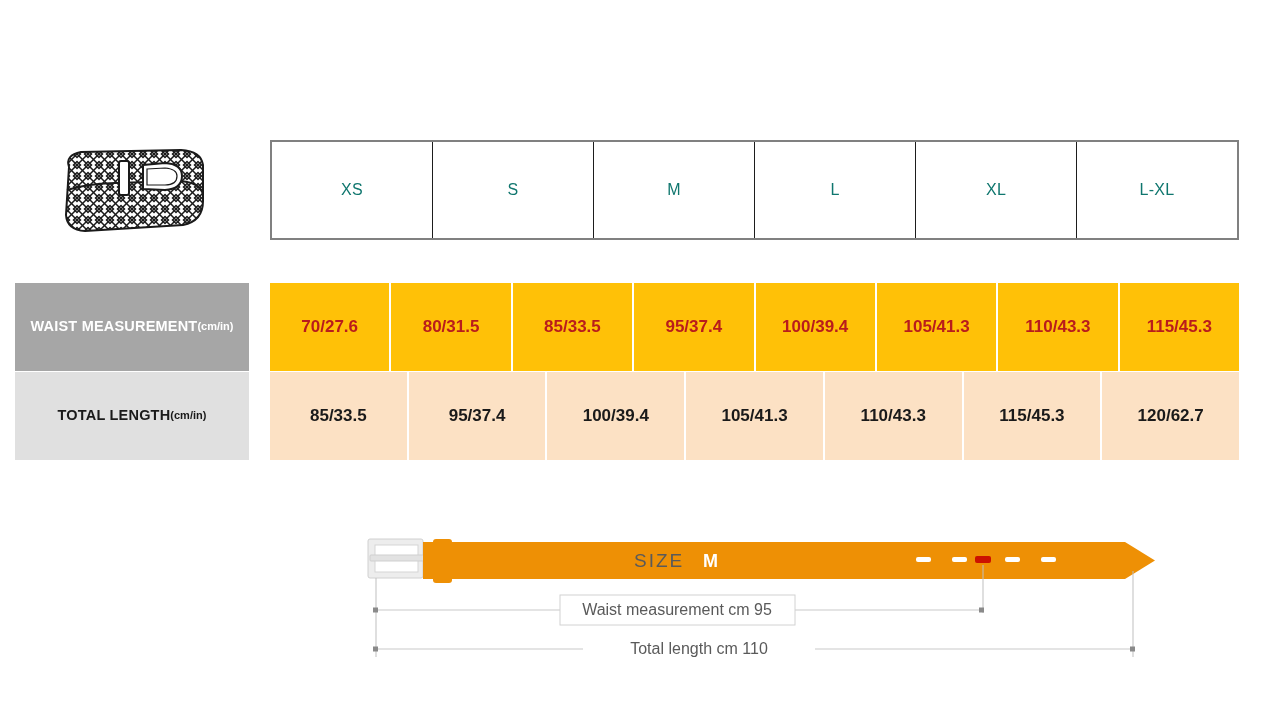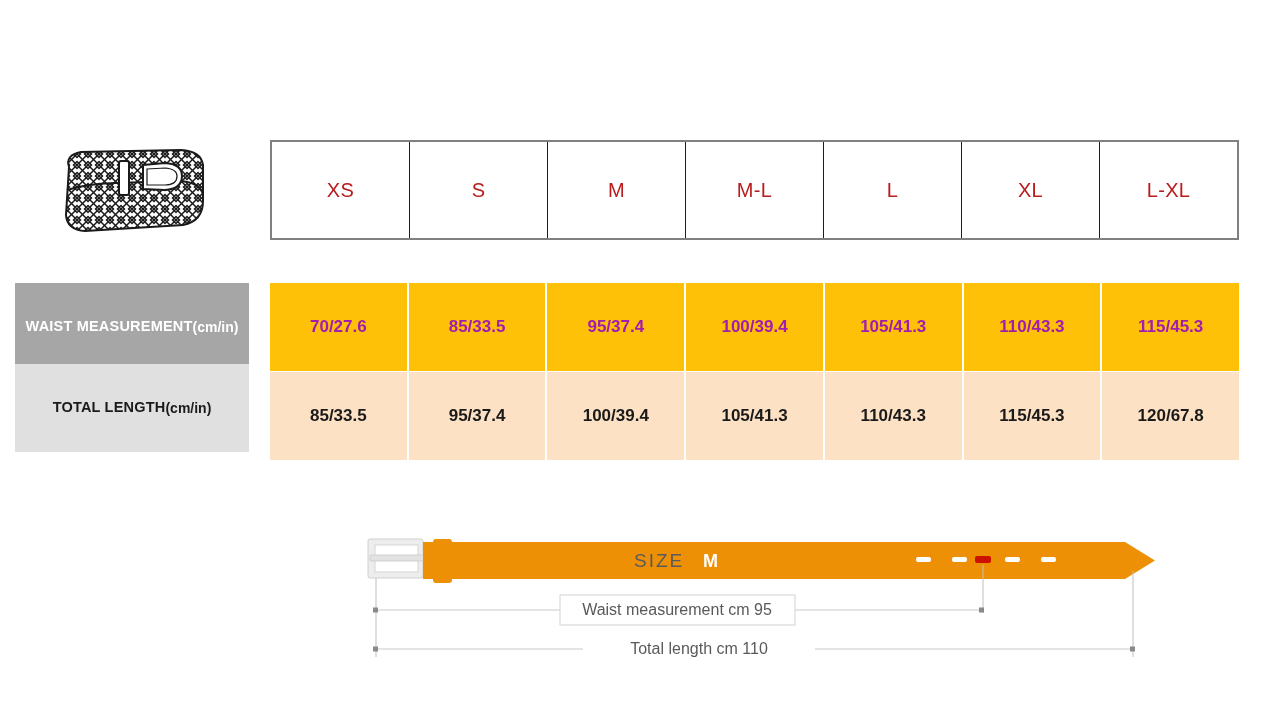--- a/index.html
+++ b/index.html
@@ -35,22 +35,22 @@
     display: flex;
     box-sizing: border-box;
     border: 2px solid #808080;
     background: #ffffff;
   }
   .size-head-cell {
     flex: 1 1 0;
     display: flex;
     align-items: center;
     justify-content: center;
-    font-size: 20px;
-    color: #b91c1c;
+    font-size: 16px;
+    color: #0f766e;
     border-right: 1.5px solid #1d1d1d;
     box-sizing: border-box;
     letter-spacing: .3px;
   }
   .size-head-cell:last-child { border-right: none; }
 
   
   .data-row {
     position: absolute;
     left: 270px;
@@ -65,21 +65,21 @@
     display: flex;
     align-items: center;
     justify-content: center;
     box-sizing: border-box;
     border-right: 2px solid #ffffff;
     font-size: 17px;
     font-weight: bold;
   }
   .data-cell:last-child { border-right: none; }
 
-  #row-waist  .data-cell { background: #FFC107; color: #a21caf; }
+  #row-waist  .data-cell { background: #FFC107; color: #b91c1c; }
   #row-length .data-cell { background: #FCE1C4; color: #1a1a1a; }
 
   
   .row-label {
     position: absolute;
     left: 15px;
     width: 234px;
     display: flex;
     align-items: center;
     justify-content: center;
@@ -87,26 +87,26 @@
     box-sizing: border-box;
     font-weight: bold;
     line-height: 1.45;
   }
   #label-waist {
     top: 283px; height: 88px;
     background: #A6A6A6;
     color: #ffffff;
   }
   #label-length {
-    top: 364px; height: 88px;
+    top: 372px; height: 88px;
     background: #E0E0E0;
     color: #1a1a1a;
   }
   .row-label .l1 { font-size: 14.5px; letter-spacing: .2px; }
-  .row-label .l2 { font-size: 14px; font-weight: bold; }
+  .row-label .l2 { font-size: 11px; font-weight: bold; }
 
   
   #belt-diagram {
     position: absolute;
     left: 355px;
     top: 521px;
     width: 800px;
     height: 150px;
   }
   #belt-diagram svg { display: block; }
@@ -137,53 +137,53 @@
 
     <path d="M 88 22 L 110 20 Q 127 21 127 33 Q 127 46 110 47 L 88 46 Z" fill="#ffffff" stroke="#1a1a1a" stroke-width="2"></path>
     <path d="M 92 26 L 110 25 Q 122 26 122 33 Q 122 42 110 42 L 92 42 Z" fill="#ffffff" stroke="#1a1a1a" stroke-width="1.2"></path>
   </svg>
 </div>
 
 <div id="size-header-table">
   <div class="size-head-cell">XS</div>
   <div class="size-head-cell">S</div>
   <div class="size-head-cell">M</div>
-  <div class="size-head-cell">M-L</div>
   <div class="size-head-cell">L</div>
   <div class="size-head-cell">XL</div>
   <div class="size-head-cell">L-XL</div>
 </div>
 
 <div class="row-label" id="label-waist">
   <span class="l1">WAIST MEASUREMENT</span>
   <span class="l2">(cm/in)</span>
 </div>
 <div class="row-label" id="label-length">
   <span class="l1">TOTAL LENGTH</span>
   <span class="l2">(cm/in)</span>
 </div>
 
 <div class="data-row" id="row-waist">
   <div class="data-cell">70/27.6</div>
+  <div class="data-cell">80/31.5</div>
   <div class="data-cell">85/33.5</div>
   <div class="data-cell">95/37.4</div>
   <div class="data-cell">100/39.4</div>
   <div class="data-cell">105/41.3</div>
   <div class="data-cell">110/43.3</div>
   <div class="data-cell">115/45.3</div>
 </div>
 
 <div class="data-row" id="row-length">
   <div class="data-cell">85/33.5</div>
   <div class="data-cell">95/37.4</div>
   <div class="data-cell">100/39.4</div>
   <div class="data-cell">105/41.3</div>
   <div class="data-cell">110/43.3</div>
   <div class="data-cell">115/45.3</div>
-  <div class="data-cell">120/67.8</div>
+  <div class="data-cell">120/62.7</div>
 </div>
 
 <div id="belt-diagram">
   <svg viewBox="0 0 800 150" width="800" height="150">
 
     <rect x="13" y="18" width="55" height="39" rx="2" fill="#EDEDED" stroke="#D0D0D0" stroke-width="1"></rect>
     <rect x="20" y="24" width="43" height="27" fill="#ffffff" stroke="#D5D5D5" stroke-width="1"></rect>
 
     <rect x="15" y="34" width="68" height="6" rx="1" fill="#E2E2E2" stroke="#CFCFCF" stroke-width="1"></rect>
 

